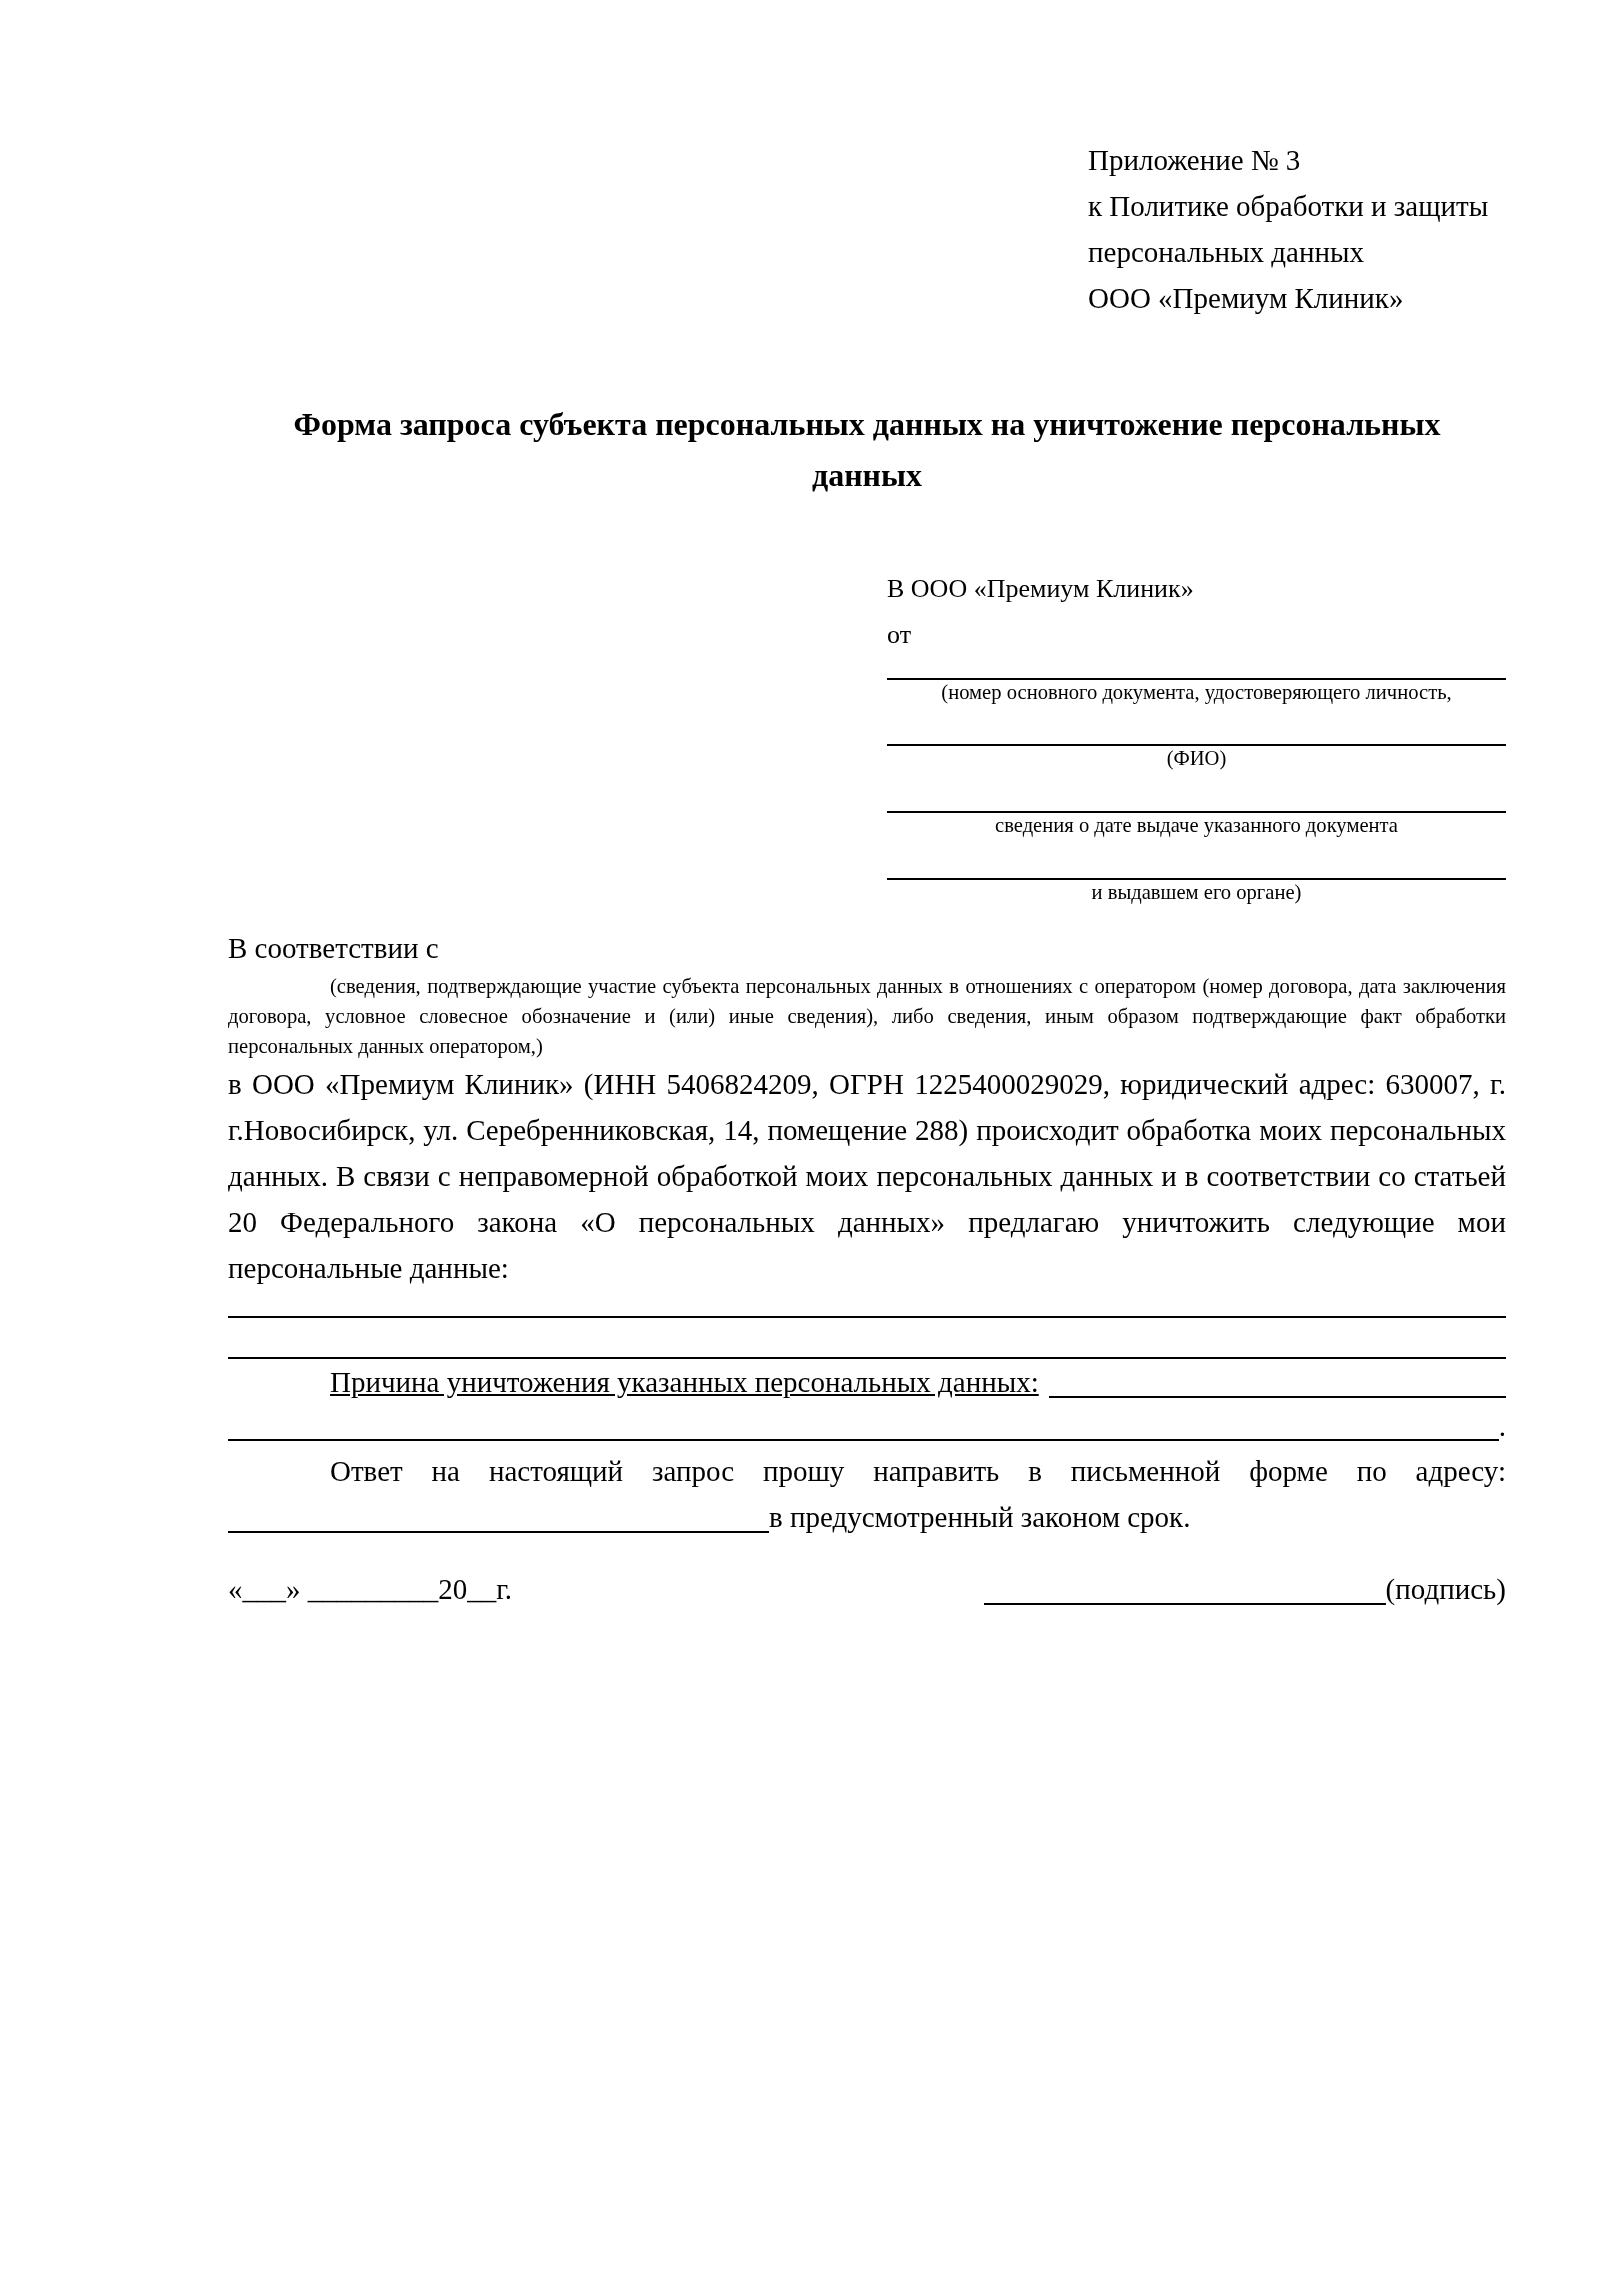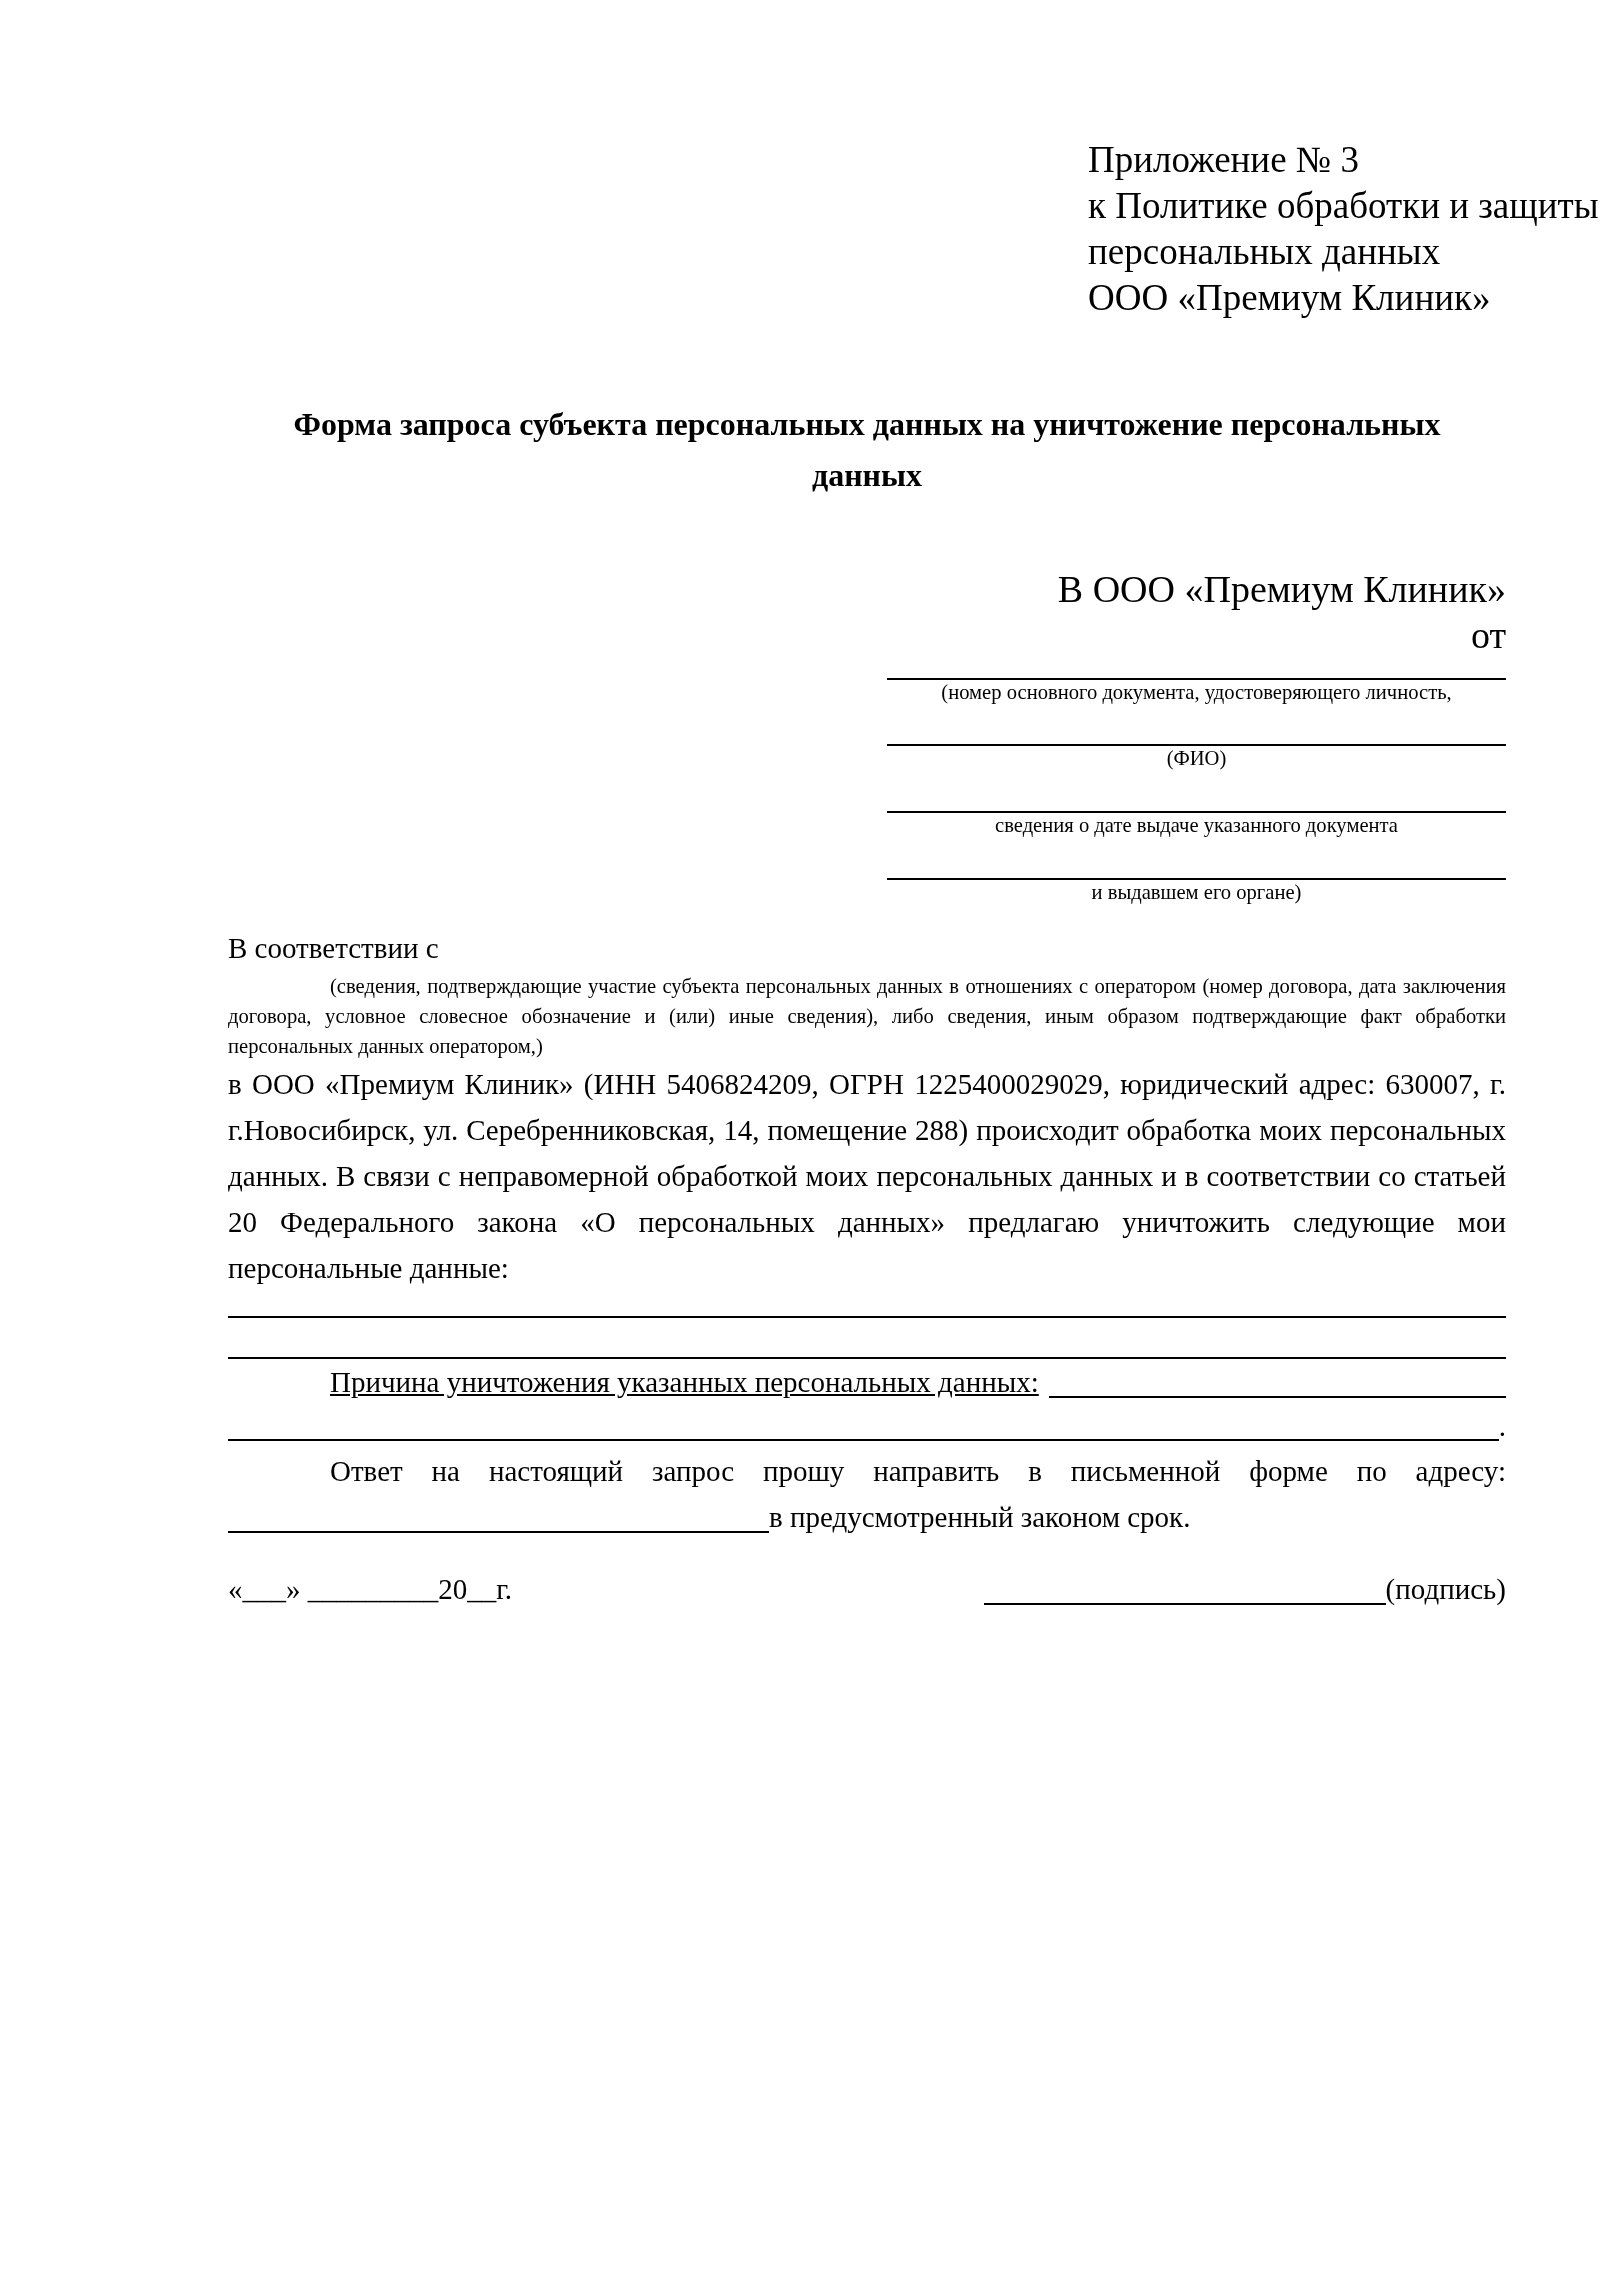--- a/index.html
+++ b/index.html
@@ -16,39 +16,39 @@
     margin-left:228px;
     width:1278px;
   }
 
   
   .appendix{
     margin-top:137px;
     margin-left:860px;
     width:421px;
   }
-  .appendix div{font-size:37px; line-height:46px; white-space:nowrap;}
+  .appendix div{font-size:29px; line-height:46px; white-space:nowrap;}
 
   
   .doc-title{
     margin:78px auto 12px auto;
     max-width:1245px;
     text-align:center;
     font-size:32px;
     line-height:51px;
     font-weight:bold;
   }
 
   
   .addressee{
     margin-top:65px;
     margin-left:659px;
     width:619px;
   }
-  .addressee .to-line,.addressee .from-line{font-size:38px; line-height:46px;text-align:right;}
+  .addressee .to-line,.addressee .from-line{font-size:26px; line-height:46px;}
   .field-row{margin-bottom:19.6px;}
   .blank-rule{
     height:19.6px;
     border-bottom:2.9px solid #000;
   }
   .field-caption{
     font-size:20.6px;
     line-height:25.5px;
     text-align:center;
   }

